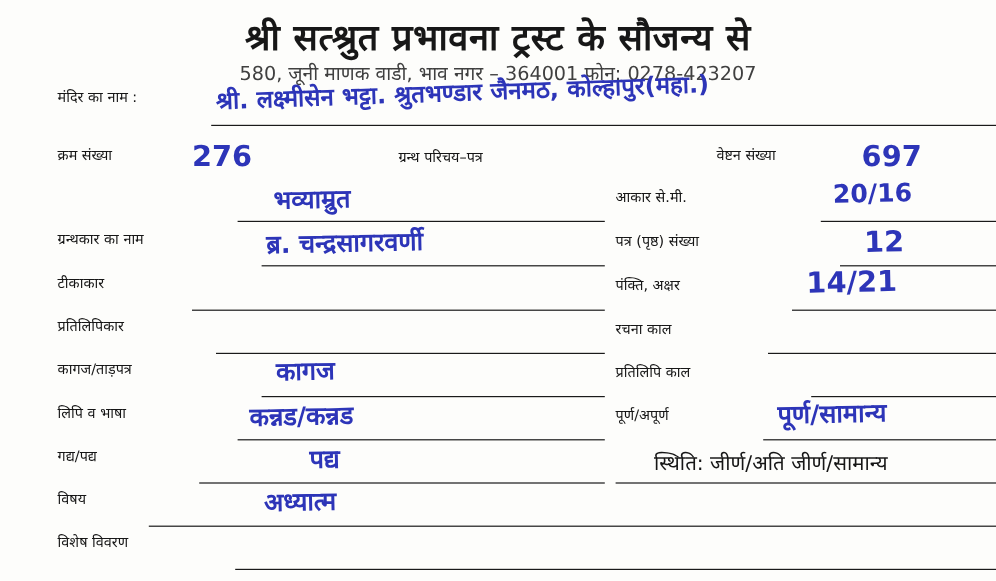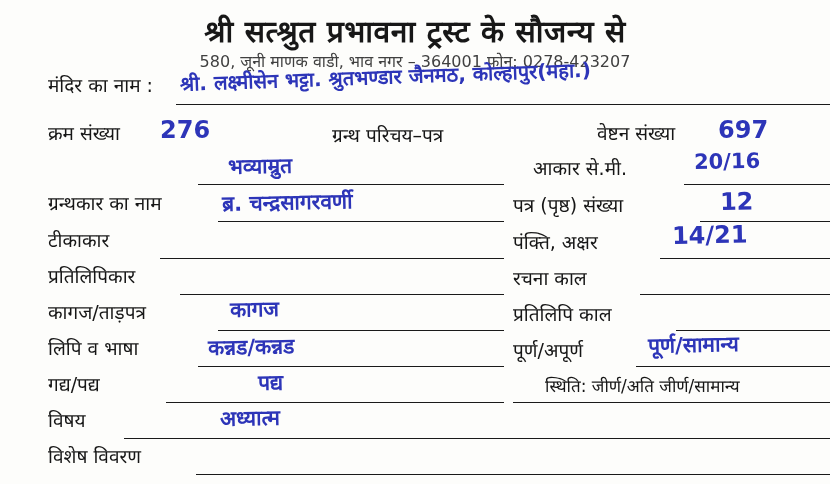--- a/index.html
+++ b/index.html
@@ -35,21 +35,21 @@
     text-align: center;
     font-family: "DejaVu Sans", sans-serif;
     font-size: 16px;
     color: #404040;
   }
 
   
   .lbl {
     position: absolute;
     font-family: "DejaVu Sans", sans-serif;
-    font-size: 19px;
+    font-size: 12px;
     color: #161616;
     white-space: nowrap;
   }
   .lbl.small { font-size: 17px; margin-left: 32px; }
 
   
   .ink {
     position: absolute;
     font-family: "DejaVu Sans", sans-serif;
     font-size: 21px;
@@ -85,21 +85,21 @@
   <div class="rule" style="left:176px; top:104px; width:654px;"></div>
 
   <div class="lbl" style="left:48px; top:120px;">क्रम संख्या</div>
   <div class="ink big tilt0" style="left:160px; top:116px;">276</div>
   <div class="lbl" style="left:332px; top:122px;">ग्रन्थ परिचय–पत्र</div>
   <div class="lbl" style="left:597px; top:120px;">वेष्टन संख्या</div>
   <div class="ink big tilt0" style="left:718px; top:116px;">697</div>
 
   <div class="ink" style="left:228px; top:152px;">भव्याम्रुत</div>
   <div class="rule" style="left:198px; top:184px; width:306px;"></div>
-  <div class="lbl" style="left:513px; top:155px;margin-left:20px;">आकार से.मी.</div>
+  <div class="lbl" style="left:513px; top:155px;">आकार से.मी.</div>
   <div class="ink" style="left:694px; top:150px;">20/16</div>
   <div class="rule" style="left:684px; top:184px; width:146px;"></div>
 
   <div class="lbl" style="left:48px; top:190px;">ग्रन्थकार का नाम</div>
   <div class="ink" style="left:222px; top:189px;">ब्र. चन्द्रसागरवर्णी</div>
   <div class="rule" style="left:218px; top:221px; width:286px;"></div>
   <div class="lbl" style="left:513px; top:192px;">पत्र (पृष्ठ) संख्या</div>
   <div class="ink big" style="left:720px; top:188px;">12</div>
   <div class="rule" style="left:700px; top:221px; width:130px;"></div>
 

